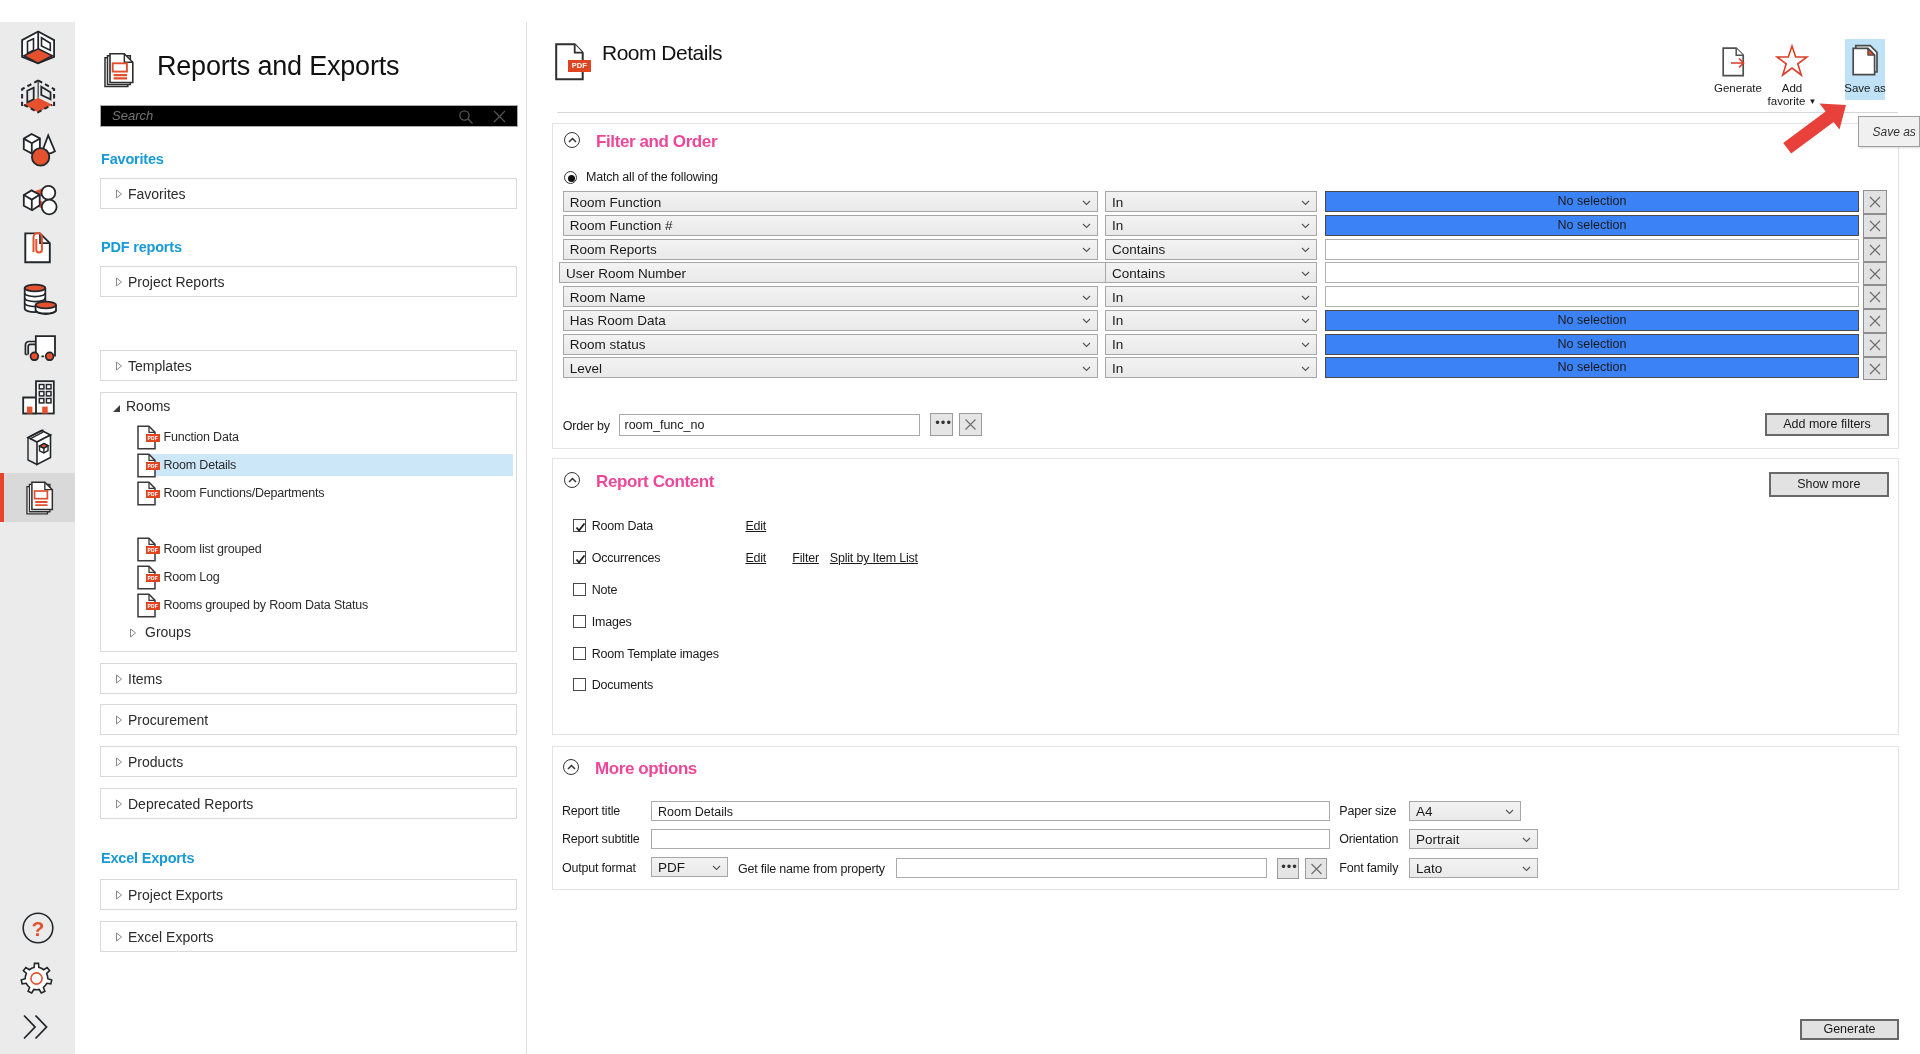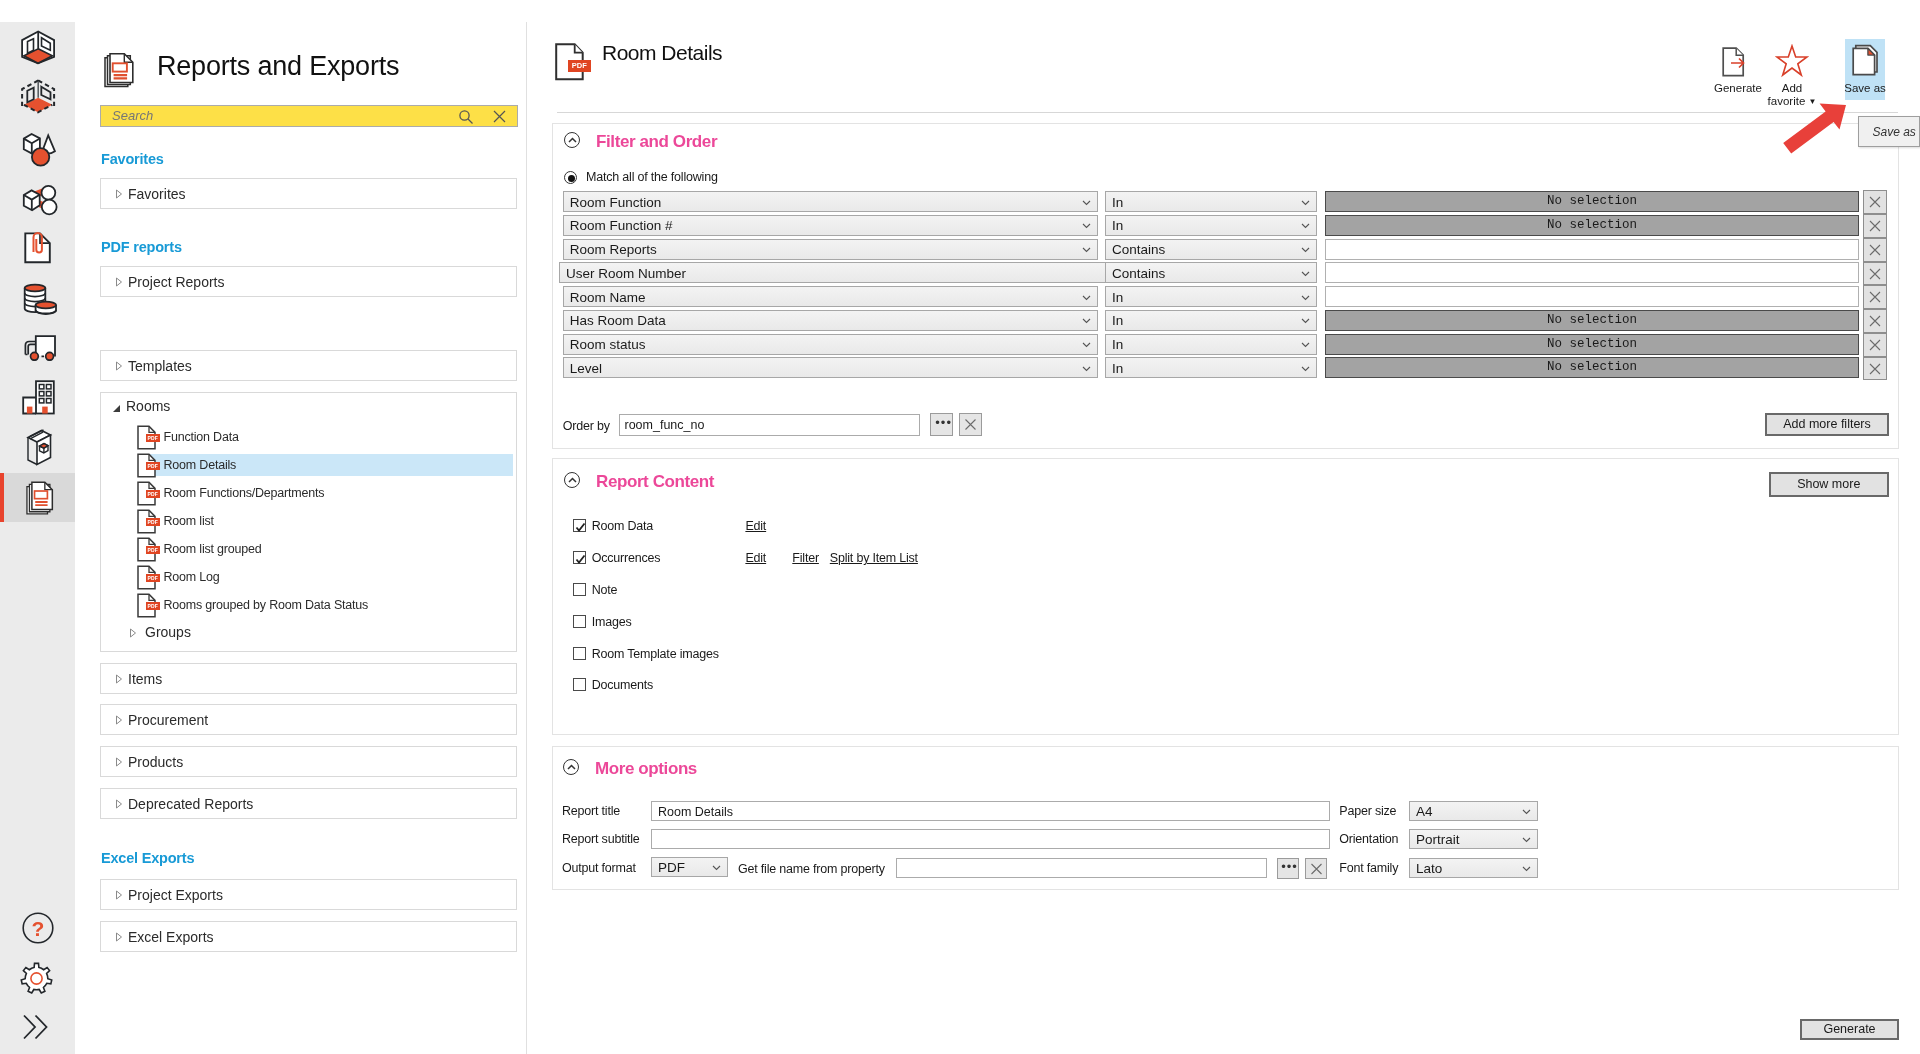--- a/index.html
+++ b/index.html
@@ -13,36 +13,36 @@
 
 
 #sidebar { position:absolute; left:0; top:22px; width:75px; height:1032px; background:#ebebeb; }
 #activeitem { position:absolute; left:0; top:450.8px; width:75px; height:49.3px; background:#d9d9d9; }
 #activebar { position:absolute; left:0; top:450.8px; width:4px; height:49.3px; background:#e8432d; }
 
 
 #leftpanel { position:absolute; left:75px; top:22px; width:452px; height:1032px; background:#fff; border-right:1px solid #e0e0e0; }
 .lp { position:absolute; }
 #lp-title { left:82px; top:30px; font-size:27px; line-height:29px; color:#111; letter-spacing:-0.2px; }
-#searchbox { left:25px; top:83px; width:418px; height:22px; border:1px solid #ababab; background:#fde047; }
+#searchbox { left:25px; top:83px; width:418px; height:22px; border:1px solid #ababab; background:#000000; }
 #searchbox .ph { position:absolute; left:11px; top:2px; font-style:italic; font-size:13px; color:#767676; }
 .bluehead { position:absolute; left:26px; color:#189ad6; font-weight:bold; font-size:14.5px; letter-spacing:-0.2px; }
 .treebox { position:absolute; left:25px; width:417px; height:31px; border:1px solid #d9d9d9; background:#fff; }
 .treeitem { position:absolute; font-size:14px; color:#2b2b2b; }
 
 
 #main { position:absolute; left:528px; top:22px; width:1392px; height:1032px; background:#fff; }
 .panel { position:absolute; left:23.5px; width:1347px; border:1px solid #e3e3e3; background:#fff; }
 .sechead { position:absolute; color:#ec4899; font-weight:bold; font-size:17px; letter-spacing:-0.4px; }
 .circ { position:absolute; width:16px; height:16px; border:1.6px solid #333; border-radius:50%; }
 .circ svg { position:absolute; left:2.2px; top:2.2px; }
 .combo { position:absolute; background:linear-gradient(180deg,#f3f3f3,#e9e9e9); border:1px solid #a7a7a7; font-size:13.5px; color:#1a1a1a; }
 .combo .txt { position:absolute; left:6px; top:50%; transform:translateY(-50%); white-space:nowrap; }
 .combo .chev { position:absolute; right:6px; top:50%; transform:translateY(-50%); color:#555; font-size:11px; }
-.noselbox { position:absolute; background:#a3a3a3; border:1px solid #4a4a4a; font-size:12.5px; color:#1a1a1a; text-align:center;font-family:Liberation Mono, monospace; }
+.noselbox { position:absolute; background:#3b82f6; border:1px solid #4a4a4a; font-size:12.5px; color:#1a1a1a; text-align:center; }
 .emptybox { position:absolute; background:#fff; border:1px solid #b0b0b0; }
 .xbtn { position:absolute; left:1335px; width:24px; height:23.8px; background:#e2e2e2; border:1px solid #8e8e8e; }
 .btn { position:absolute; background:#e2e2e2; border:2px solid #696969; font-size:12.5px; color:#1a1a1a; text-align:center; }
 .smallbtn { position:absolute; width:23px; height:23px; background:#e5e5e5; border:1px solid #9b9b9b; }
 .tlabel { position:absolute; font-size:11.5px; color:#1a1a1a; text-align:center; line-height:13px; }
 .lbl { position:absolute; font-size:12.5px; color:#1a1a1a; white-space:nowrap; letter-spacing:-0.2px; }
 .input { position:absolute; background:#fff; border:1px solid #ababab; font-size:12.5px; color:#1a1a1a; }
 .link { text-decoration:underline; }
 .cb { position:absolute; width:13px; height:13px; border:1px solid #4a4a4a; background:#fff; }
 .treebox .tric { position:absolute; left:14px; top:10px; }
@@ -219,27 +219,20 @@
         </svg>
         <span class="pdftxt">Room Details</span>
       </div>
     <div class="pdfrow" style="top:457.3px">
         <svg class="pico" width="20" height="25" viewBox="0 0 20 25">
           <path d="M1 1.2 H12 L18 7.4 V23.8 H1 Z" fill="#fff" stroke="#3a3a3a" stroke-width="1.5"></path>
           <path d="M12 1.2 V7.4 H18" fill="none" stroke="#3a3a3a" stroke-width="1.3"></path>
         </svg>
         <span class="pdftxt">Room Functions/Departments</span>
       </div>
-    <div class="pdfrow" style="top:485.3px">
-        <svg class="pico" width="20" height="25" viewBox="0 0 20 25">
-          <path d="M1 1.2 H12 L18 7.4 V23.8 H1 Z" fill="#fff" stroke="#3a3a3a" stroke-width="1.5"></path>
-          <path d="M12 1.2 V7.4 H18" fill="none" stroke="#3a3a3a" stroke-width="1.3"></path>
-        </svg>
-        <span class="pdftxt">Room list</span>
-      </div>
     <div class="pdfrow" style="top:513.3px">
         <svg class="pico" width="20" height="25" viewBox="0 0 20 25">
           <path d="M1 1.2 H12 L18 7.4 V23.8 H1 Z" fill="#fff" stroke="#3a3a3a" stroke-width="1.5"></path>
           <path d="M12 1.2 V7.4 H18" fill="none" stroke="#3a3a3a" stroke-width="1.3"></path>
         </svg>
         <span class="pdftxt">Room list grouped</span>
       </div>
     <div class="pdfrow" style="top:541.3px">
         <svg class="pico" width="20" height="25" viewBox="0 0 20 25">
           <path d="M1 1.2 H12 L18 7.4 V23.8 H1 Z" fill="#fff" stroke="#3a3a3a" stroke-width="1.5"></path>
@@ -532,21 +525,21 @@
       </div>
     <div class="lbl" style="left:210px;top:839.5px">Get file name from property</div>
     <div class="input" style="left:368.3px;top:836px;width:371px;height:20px"></div>
     <div class="smallbtn" style="left:749.2px;top:835.5px;width:21.5px;height:21px">
         <span style="position:absolute;left:3px;top:0;font-size:13px;letter-spacing:1px;color:#333">•••</span>
       </div>
     <div class="smallbtn" style="left:777.1px;top:835.5px;width:22px;height:21px"><svg width="21" height="20" viewBox="0 0 21 20">
           <path d="M5.5 5 L15.5 15 M15.5 5 L5.5 15" stroke="#6b6b6b" stroke-width="1.1"></path>
         </svg></div>
     <div class="lbl" style="left:811.3px;top:782px">Paper size</div>
-    <div class="combo" style="left:881px;top:778.5px;width:129px;height:20px">
+    <div class="combo" style="left:881px;top:778.5px;width:112px;height:20px">
         <span class="txt">A4</span>
         <span class="chev"><svg width="9" height="6" viewBox="0 0 9 6">
             <path d="M1 1 L4.5 4.5 L8 1" fill="none" stroke="#555" stroke-width="1.1"></path>
           </svg></span>
       </div>
     <div class="lbl" style="left:811.3px;top:809.5px">Orientation</div>
     <div class="combo" style="left:881px;top:806.5px;width:129px;height:20px">
         <span class="txt">Portrait</span>
         <span class="chev"><svg width="9" height="6" viewBox="0 0 9 6">
             <path d="M1 1 L4.5 4.5 L8 1" fill="none" stroke="#555" stroke-width="1.1"></path>

